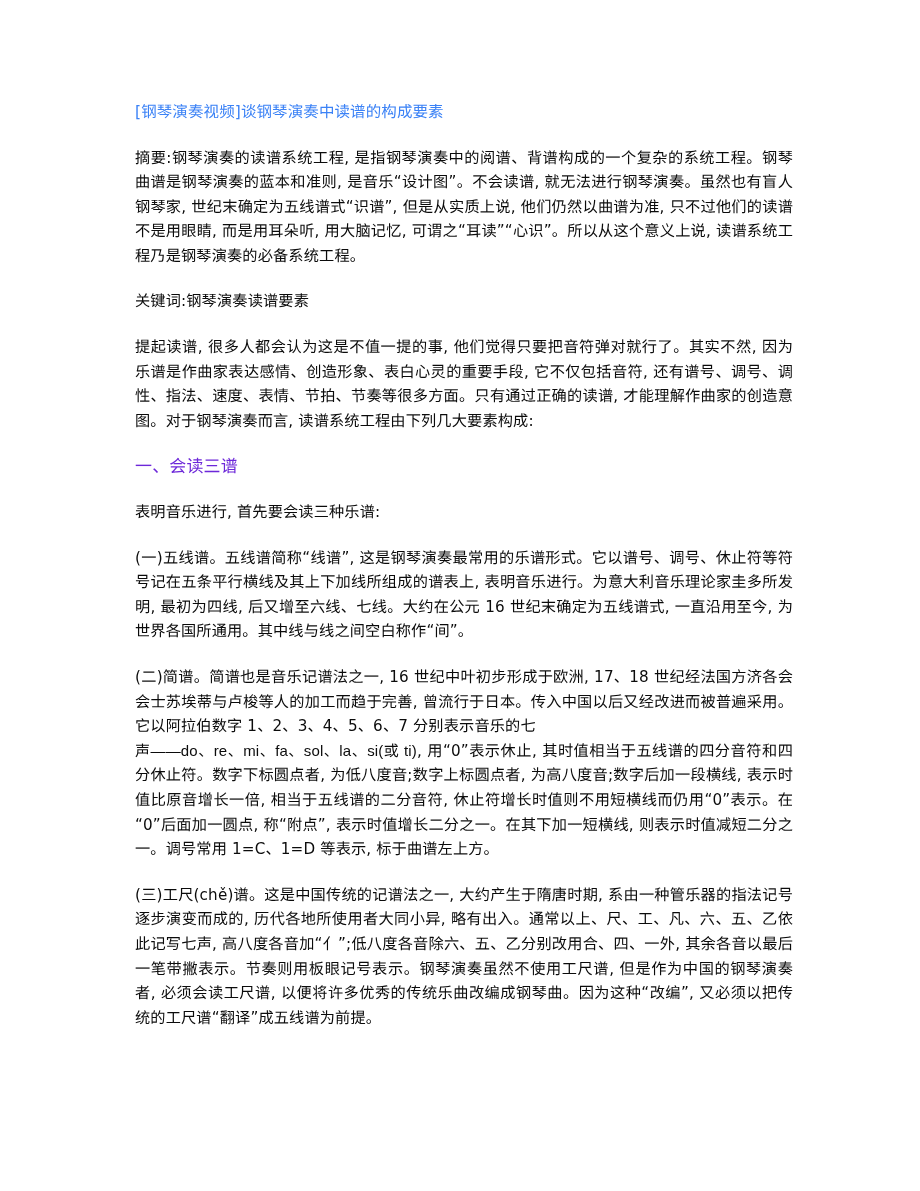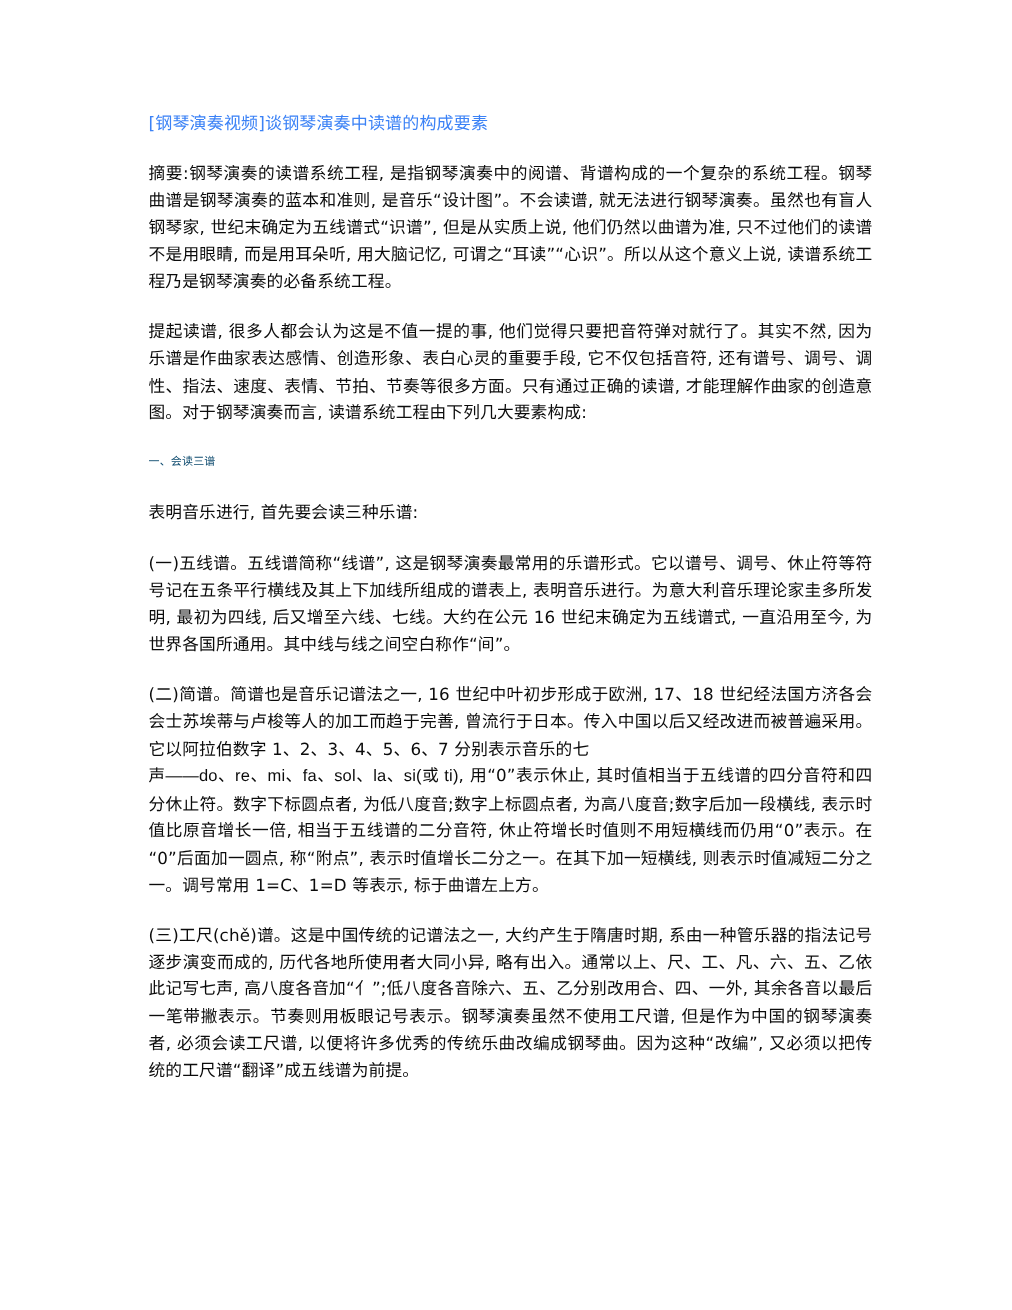--- a/index.html
+++ b/index.html
@@ -44,45 +44,46 @@
     text-align: justify;
     text-justify: inter-ideograph;
     color: #0b0b0b;
     letter-spacing: 0.15px;
     word-break: break-all;
   }
   p.para:last-child {
     margin-bottom: 0;
   }
   .heading {
-    font-size: 10px;
+    font-size: 17px;
     line-height: 24.6px;
     margin: 0 0 21px 0;
     font-weight: 400;
-    color: #0c4a6e;
+    color: #6d28d9;
     letter-spacing: 0.15px;
   }
   .latin {
     font-family: Liberation Sans, sans-serif;
     font-size: 15px;
   }
   .nowrapline {
     display: block;
   }
 </style>
 </head>
 <body>
 
 <div class="page">
   <div class="content">
 
     <div class="doc-title">[钢琴演奏视频]谈钢琴演奏中读谱的构成要素</div>
 
     <p class="para">摘要:钢琴演奏的读谱系统工程, 是指钢琴演奏中的阅谱、背谱构成的一个复杂的系统工程。钢琴曲谱是钢琴演奏的蓝本和准则, 是音乐“设计图”。不会读谱, 就无法进行钢琴演奏。虽然也有盲人钢琴家, 世纪末确定为五线谱式“识谱”, 但是从实质上说, 他们仍然以曲谱为准, 只不过他们的读谱不是用眼睛, 而是用耳朵听, 用大脑记忆, 可谓之“耳读”“心识”。所以从这个意义上说, 读谱系统工程乃是钢琴演奏的必备系统工程。</p>
 
+    <p class="para">关键词:钢琴演奏读谱要素</p>
 
     <p class="para">提起读谱, 很多人都会认为这是不值一提的事, 他们觉得只要把音符弹对就行了。其实不然, 因为乐谱是作曲家表达感情、创造形象、表白心灵的重要手段, 它不仅包括音符, 还有谱号、调号、调性、指法、速度、表情、节拍、节奏等很多方面。只有通过正确的读谱, 才能理解作曲家的创造意图。对于钢琴演奏而言, 读谱系统工程由下列几大要素构成:</p>
 
     <div class="heading">一、会读三谱</div>
 
     <p class="para">表明音乐进行, 首先要会读三种乐谱:</p>
 
     <p class="para">(一)五线谱。五线谱简称“线谱”, 这是钢琴演奏最常用的乐谱形式。它以谱号、调号、休止符等符号记在五条平行横线及其上下加线所组成的谱表上, 表明音乐进行。为意大利音乐理论家圭多所发明, 最初为四线, 后又增至六线、七线。大约在公元 16 世纪末确定为五线谱式, 一直沿用至今, 为世界各国所通用。其中线与线之间空白称作“间”。</p>
 
     <p class="para">

